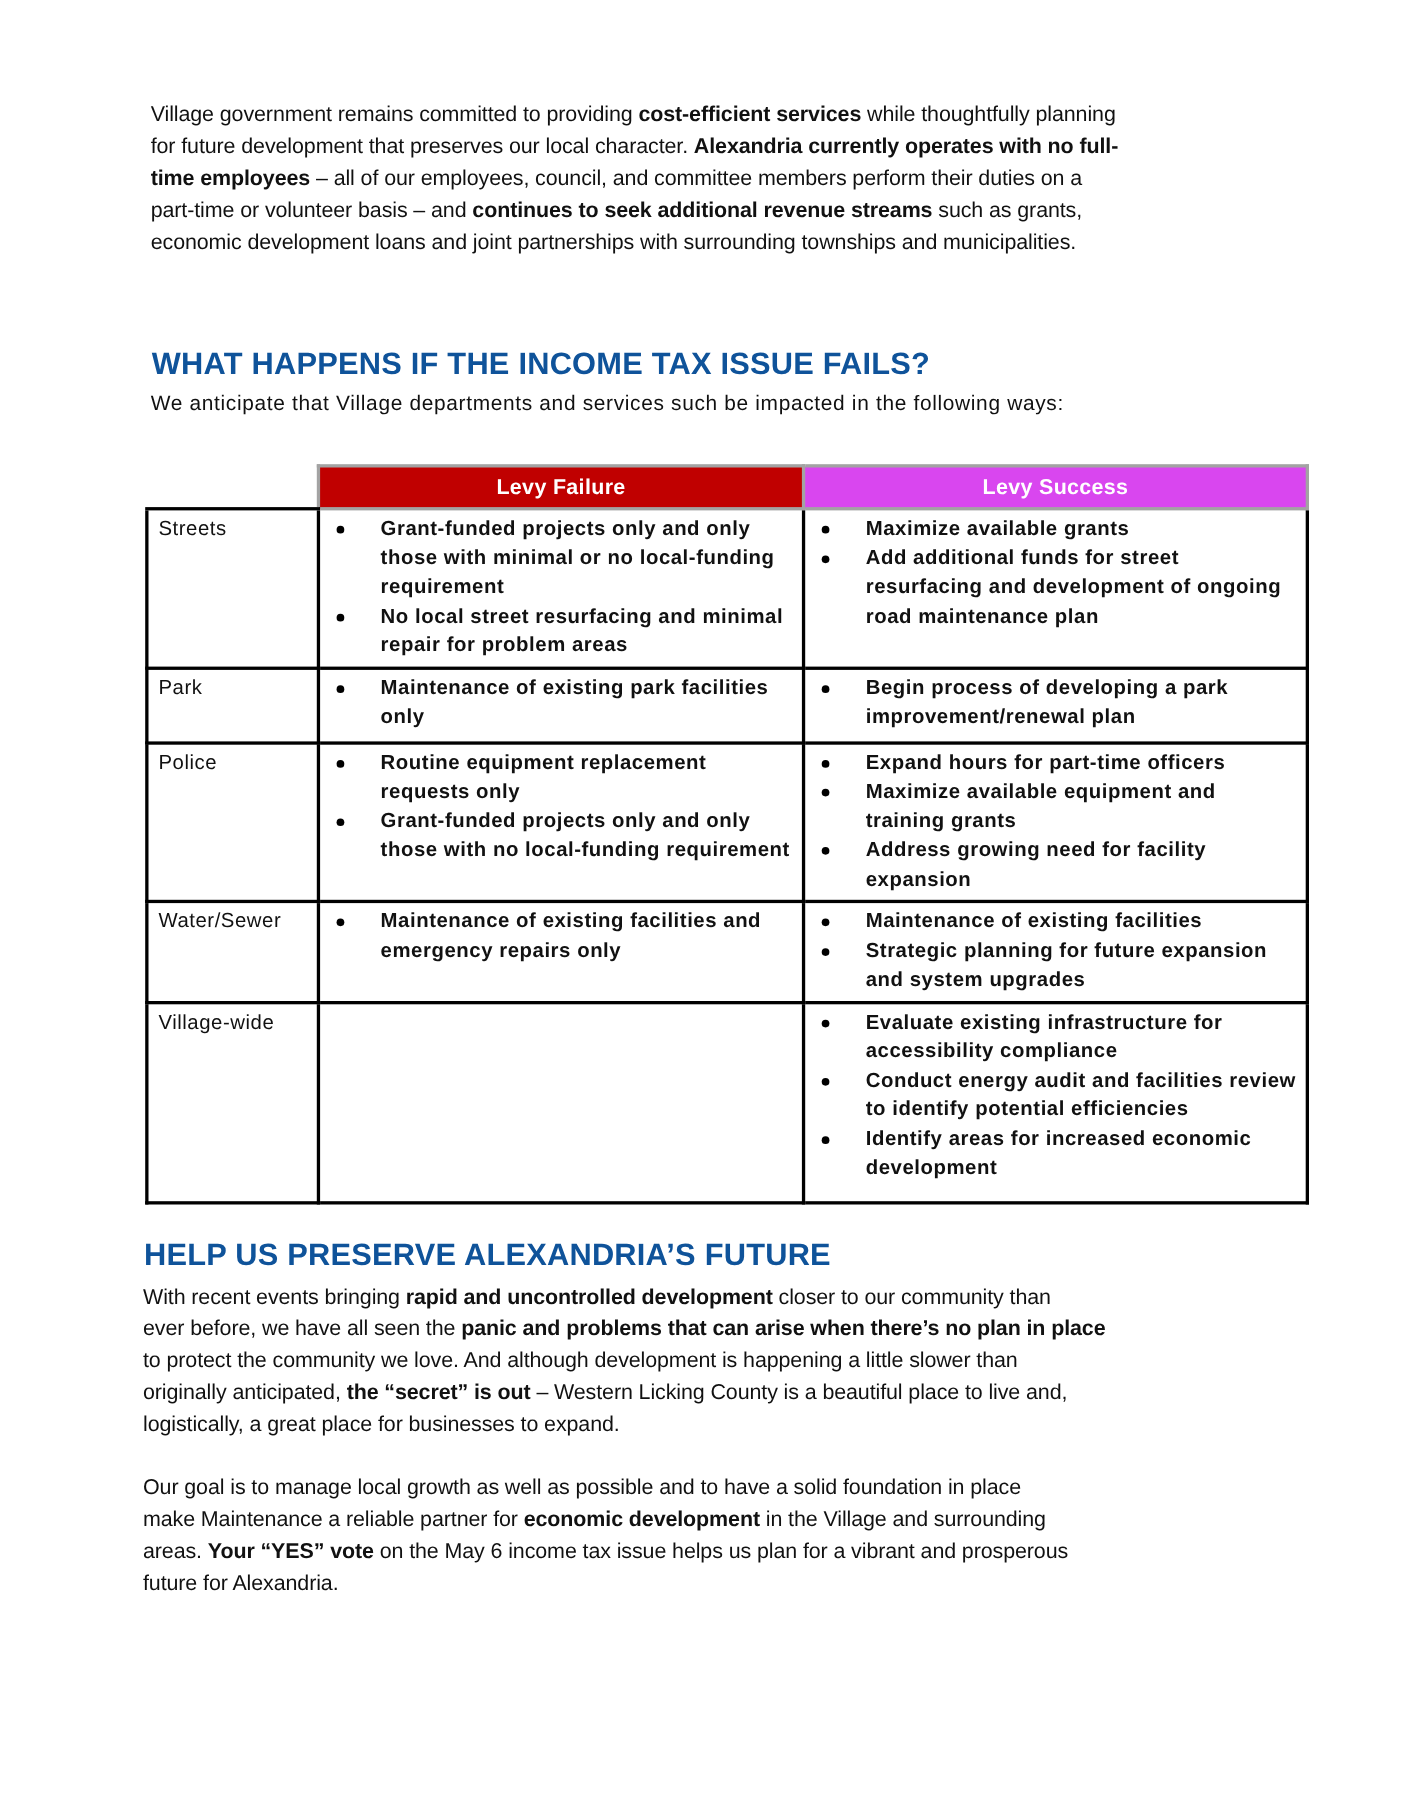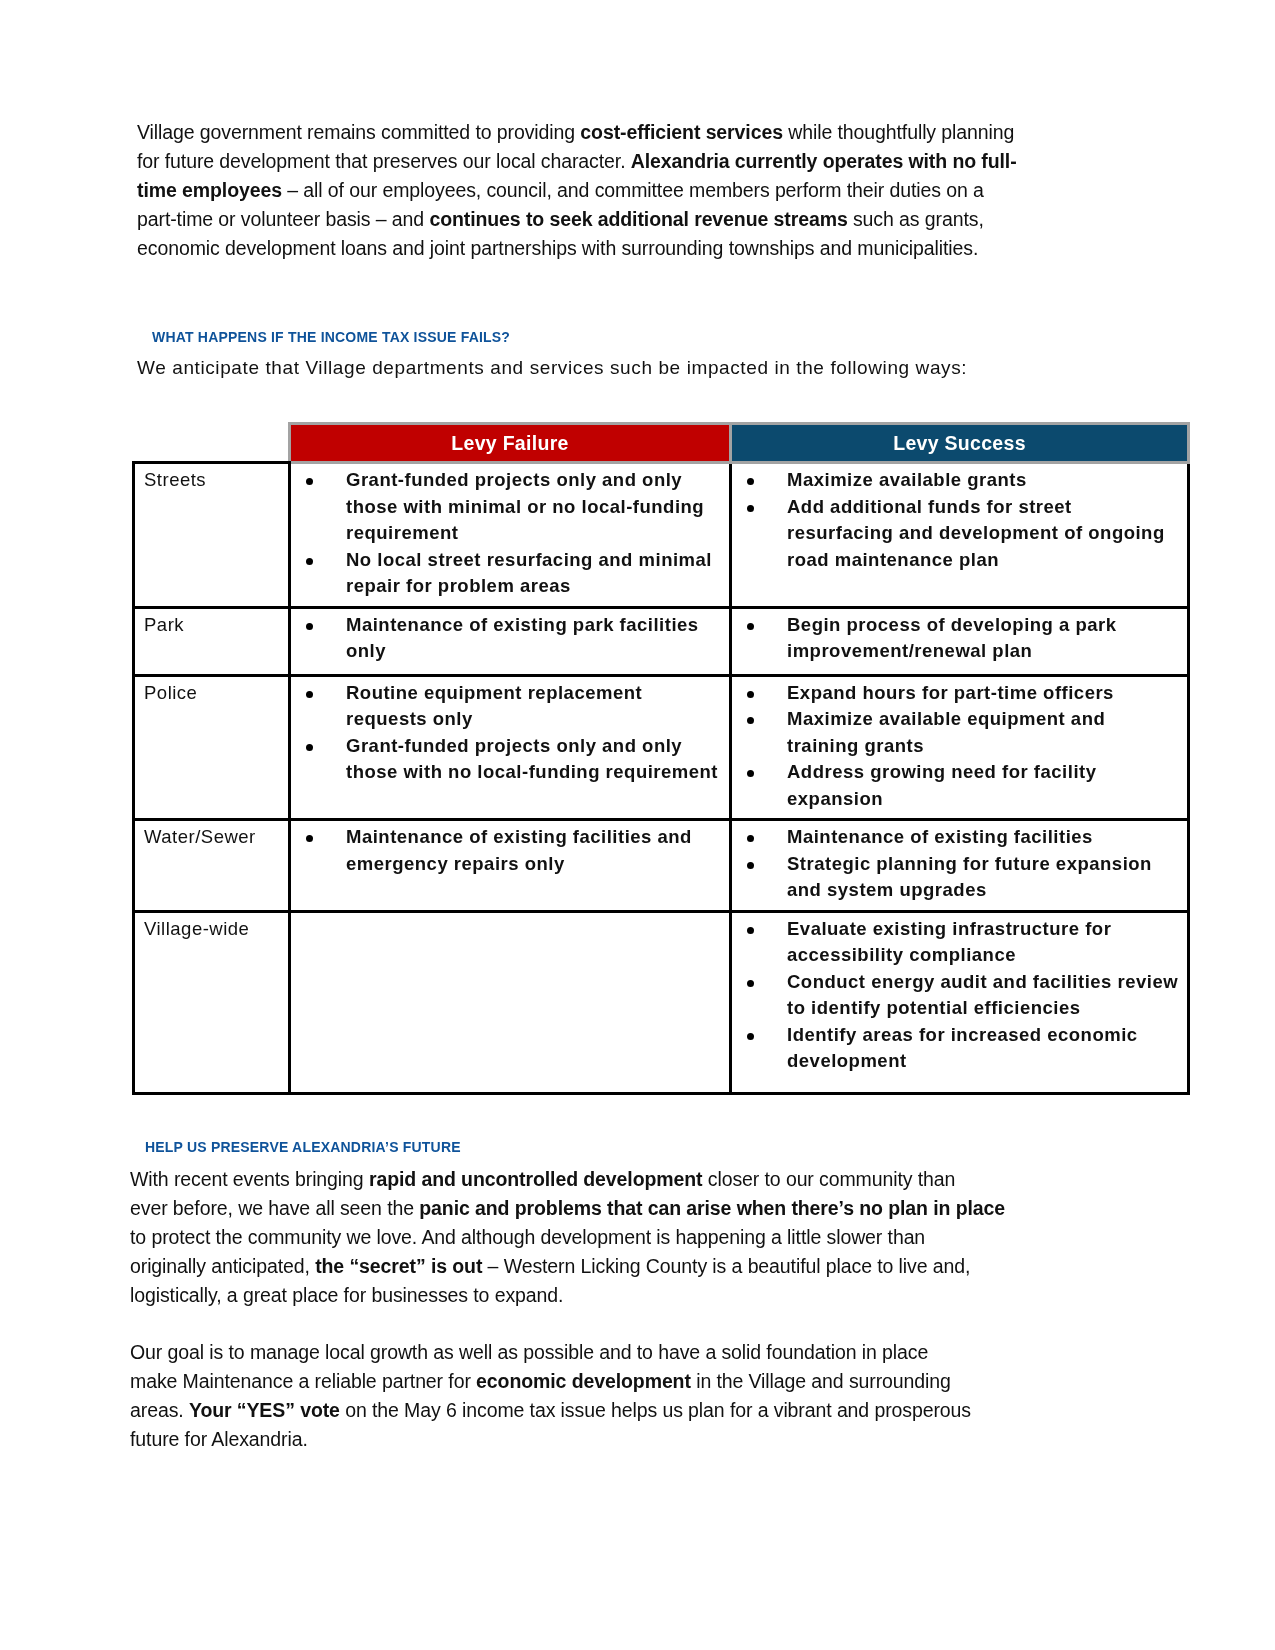--- a/index.html
+++ b/index.html
@@ -11,24 +11,24 @@
     .para {
       position: absolute;
       font-size: 19.5px;
       line-height: 29px;
       letter-spacing: -0.1px;
       margin: 0;
     }
     .para b { font-weight: bold; }
     .heading {
       position: absolute;
-      font-size: 14px;
+      font-size: 28px;
       font-weight: bold;
       color: #0F539A;
-      margin: 15px;
+      margin: 1px;
       letter-spacing: 0.2px;
     }
     .intro {
       position: absolute;
       font-size: 19px;
       letter-spacing: 0.6px;
       margin: 0;
     }
     table.impact {
       position: absolute;
@@ -47,41 +47,41 @@
       font-weight: bold;
       font-size: 19.5px;
       height: 36px;
       border: 3px solid #a3a3a3;
       text-align: center;
       padding: 0;
       letter-spacing: 0.3px;
     }
     table.impact th.blank { border: none; border-bottom: 3px solid #000; background: #fff; }
     table.impact th.fail { background: #C00000; }
-    table.impact th.success { background: #0c4a6e; }
+    table.impact th.success { background: #d946ef; }
     table.impact td {
       border: 3px solid #000;
       vertical-align: top;
       padding: 3px 8px 6px 8px;
       line-height: 26.5px;
     }
     table.impact td.label { padding-left: 9px; }
     ul.bl { list-style: none; margin: 0; padding: 0; font-weight: bold; }
     ul.bl li { position: relative; padding-left: 47px; }
     ul.bl li::before {
       content: "";
       position: absolute; left: 7px; top: 11px;
       width: 7px; height: 7px; border-radius: 50%;
       background: #000;
     }
   </style>
 </head>
 <body>
 
-<div class="para" style="left:137px; top:118px; width:1060px;">
+<div class="para" style="left:137px; top:90px; width:1060px;">
   <div><span>Village government remains committed to providing </span><b>cost-efficient services</b><span> while thoughtfully planning</span></div>
   <div><span>for future development that preserves our local character.  </span><b>Alexandria currently operates with no full-</b></div>
   <div><b>time employees</b><span> – all of our employees, council, and committee members perform their duties on a</span></div>
   <div><span>part-time or volunteer basis – and </span><b>continues to seek additional revenue streams</b><span> such as grants,</span></div>
   <div><span>economic development loans and joint partnerships with surrounding townships and municipalities.</span></div>
 </div>
 
 <h2 class="heading" style="left:137px; top:314px;">WHAT HAPPENS IF THE INCOME TAX ISSUE FAILS?</h2>
 <p class="intro" style="left:137px; top:357px;">We anticipate that Village departments and services such be impacted in the following ways:</p>
 

